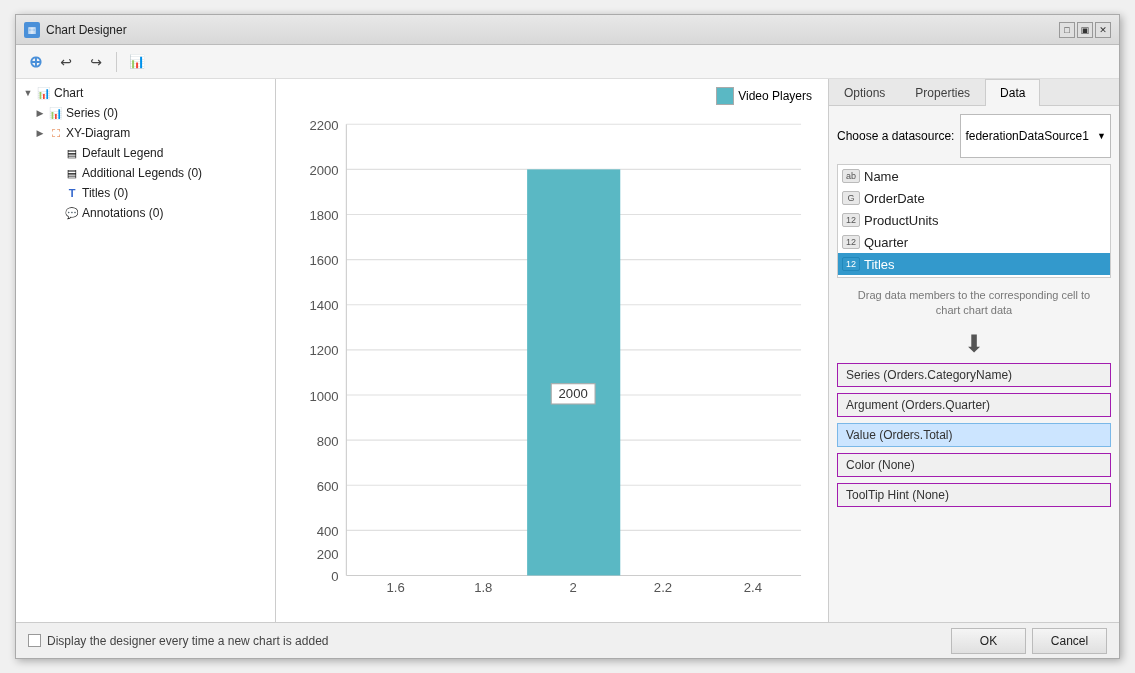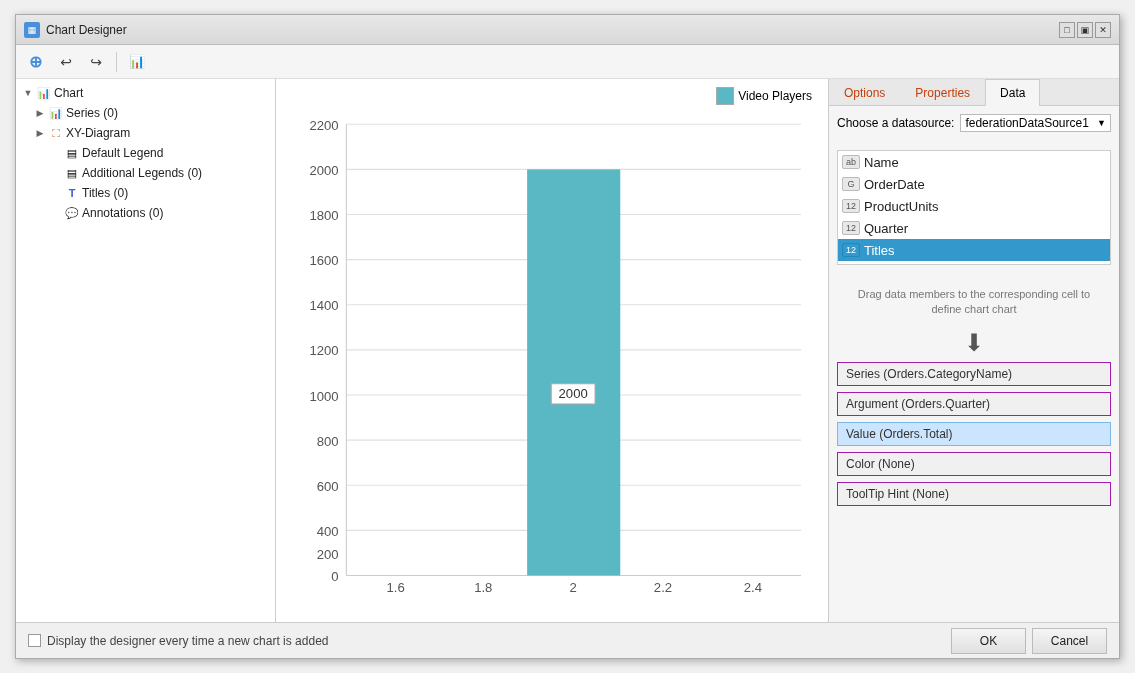--- a/index.html
+++ b/index.html
@@ -184,21 +184,21 @@
       background: #e8e8e8;
     }
 
     .tab {
       padding: 6px 14px;
       font-size: 12px;
       cursor: pointer;
       border: 1px solid transparent;
       border-bottom: none;
       margin-bottom: -1px;
-      color: #c2410c;
+      color: #404040;
     }
 
     .tab.active {
       background: #f5f5f5;
       border-color: #ccc;
       color: #000;
       border-bottom-color: #f5f5f5;
     }
 
     .datasource-row {
@@ -210,32 +210,32 @@
 
     .datasource-label {
       font-size: 12px;
       white-space: nowrap;
     }
 
     .datasource-select {
       flex: 1;
       border: 1px solid #bbb;
       background: #fff;
-      padding: 1px 4px;
+      padding: 14px 4px;
       font-size: 12px;
       display: flex;
       align-items: center;
       justify-content: space-between;
     }
 
     .data-tree {
       flex: 1;
       background: #fff;
       border: 1px solid #ccc;
-      margin: 12px 8px;
+      margin: 0 8px;
       overflow-y: auto;
     }
 
     .data-tree-item {
       display: flex;
       align-items: center;
       height: 22px;
       padding: 0 4px;
       cursor: pointer;
     }
@@ -518,21 +518,21 @@
           <span class="data-tree-label">Titles</span>
         </div>
 
         <div class="data-tree-item">
           <div class="type-badge">12</div>
           <span class="data-tree-label">Year</span>
         </div>
 
       </div>
 
-      <div class="drag-hint">Drag data members to the corresponding cell to define chart chart</div>
+      <div class="drag-hint">Drag data members to the corresponding cell to chart chart data</div>
       <div class="drag-arrow">⬇</div>
 
       <div class="drop-zone">Series (Orders.CategoryName)</div>
       <div class="drop-zone">Argument (Orders.Quarter)</div>
       <div class="drop-zone highlighted">Value (Orders.Total)</div>
       <div class="drop-zone">Color (None)</div>
       <div class="drop-zone">ToolTip Hint (None)</div>
 
       <div style="flex:1;"></div>
     </div>

